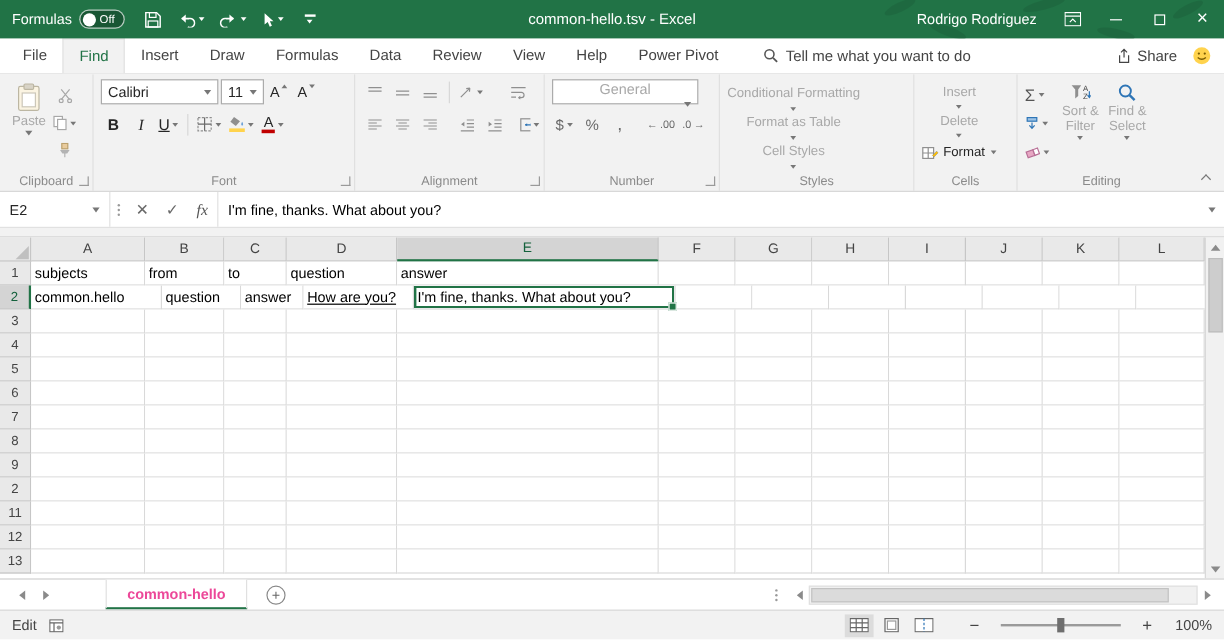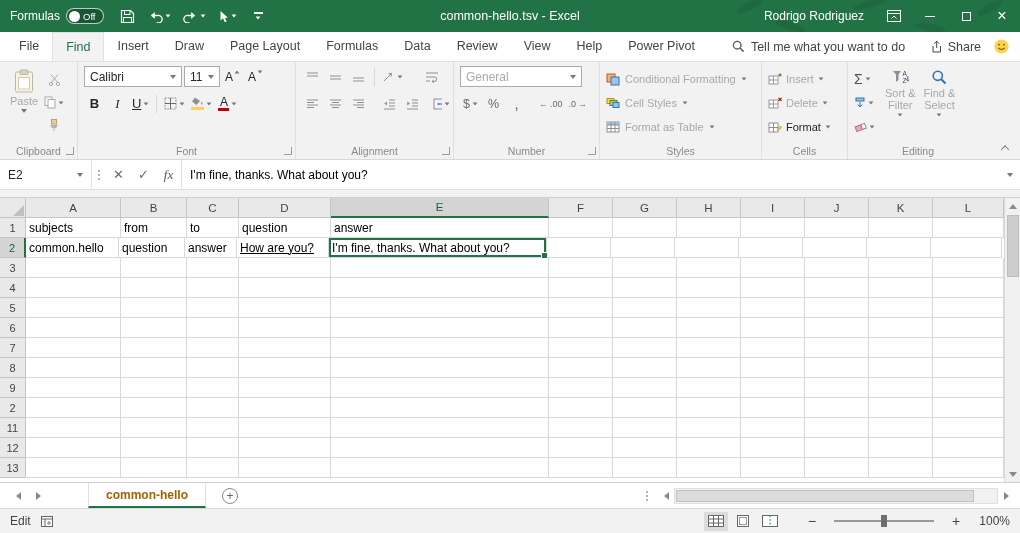--- a/index.html
+++ b/index.html
@@ -44,21 +44,21 @@
   .caret { width:0; height:0; border-left:3px solid transparent; border-right:3px solid transparent; border-top:4px solid #777; display:inline-block; flex:0 0 auto; }
   .caret.w { border-top-color:#fff; }
   .caret.up { border-top:none; border-bottom:4px solid #777; }
   .caret.tiny { transform:scale(.8); }
   .bigbtn { display:flex; flex-direction:column; align-items:center; gap:2px; padding:3px 4px; font-size:11px; line-height:12px; text-align:center; }
   .smallbtn { height:21px; min-width:21px; display:flex; align-items:center; justify-content:center; gap:2px; padding:0 2px; }
   .gcol { display:flex; flex-direction:column; }
   .grow { display:flex; align-items:center; gap:2px; }
   .combo { background:#fff; border:1px solid #ababab; height:21px; display:flex; align-items:center; padding:0 5px; font-size:12px; color:#262626; gap:4px; }
   .combo .caret { margin-left:auto; }
-  .dis { color:#a8a8a8 !important; }
+  .dis { color:#a8a8a8 !important;flex-direction:column; }
   .vsep { width:1px; height:18px; background:#d8d8d8; margin:0 3px; align-self:center; }
   .bold-g { font-weight:bold; font-size:13px; color:#262626; }
   .ital-g { font-style:italic; font-family:"Liberation Serif", serif; font-size:13px; color:#262626; }
   .und-g { text-decoration:underline; font-size:13px; color:#262626; }
   .fc-wrap { display:flex; flex-direction:column; align-items:center; line-height:10px; }
   .fc-bar { width:11px; height:3px; background:#c00000; margin-top:1px; }
   .fl-bar { width:13px; height:3px; background:#ffd34d; margin-top:1px; }
   .af { font-size:12px; color:#262626; display:flex; align-items:flex-start; gap:1px; }
   .num-sym { font-size:12.5px; color:#6a6a6a; }
   .dec { font-size:9px; color:#6a6a6a; white-space:nowrap; }
@@ -102,21 +102,21 @@
   .tri-up { width:0; height:0; border-left:4px solid transparent; border-right:4px solid transparent; border-bottom:5px solid #8a8a8a; }
   .tri-dn { width:0; height:0; border-left:4px solid transparent; border-right:4px solid transparent; border-top:5px solid #8a8a8a; }
   .tri-lf { width:0; height:0; border-top:4px solid transparent; border-bottom:4px solid transparent; border-right:5px solid #8a8a8a; }
   .tri-rt { width:0; height:0; border-top:4px solid transparent; border-bottom:4px solid transparent; border-left:5px solid #8a8a8a; }
   .vthumb { width:12px; height:62px; background:#cdcdcd; border:1px solid #bdbdbd; margin-top:1px; }
   .vfill { flex:1; }
 
   
   .sheetbar { height:26px; background:#fff; border-top:1px solid #cfcfcf; display:flex; align-items:center; flex:0 0 26px; padding-left:8px; }
   .snav { width:20px; height:100%; display:flex; align-items:center; justify-content:center; }
-  .sheettab { margin-left:40px; height:100%; padding:0 17px; display:flex; align-items:center; font-size:12px; font-weight:bold; color:#a16207; background:#fff; border-left:1px solid #e0e0e0; border-right:1px solid #e0e0e0; border-bottom:2px solid #217346; }
+  .sheettab { margin-left:40px; height:100%; padding:0 17px; display:flex; align-items:center; font-size:12px; font-weight:bold; color:#ec4899; background:#fff; border-left:1px solid #e0e0e0; border-right:1px solid #e0e0e0; border-bottom:2px solid #217346; }
   .addsheet { margin-left:16px; width:16px; height:16px; border-radius:50%; border:1px solid #8a8a8a; color:#666; display:flex; align-items:center; justify-content:center; font-size:12px; line-height:12px; }
   .addsheet::before { content:"+"; }
   .hscroll { display:flex; align-items:center; height:100%; margin-right:6px; }
   .htrack { width:324px; height:16px; background:#f1f1f1; border:1px solid #e0e0e0; position:relative; }
   .hthumb { position:absolute; left:1px; top:1px; bottom:1px; width:298px; background:#dbdbdb; border:1px solid #c2c2c2; }
 
   
   .statusbar { height:25px; background:#f2f2f2; border-top:1px solid #d9d9d9; display:flex; align-items:center; padding:0 10px; flex:0 0 25px; gap:10px; }
   .view-ics { display:flex; gap:3px; margin-right:12px; }
   .vic { width:24px; height:19px; display:flex; align-items:center; justify-content:center; }
@@ -210,21 +210,20 @@
         </span>
     </div>
   </div>
 
   <div class="tabrow">
     <div class="tablist" style="display:flex;">
         <div class="tab">File</div>
         <div class="tab active">Find</div>
         <div class="tab">Insert</div>
         <div class="tab">Draw</div>
-        <div class="tab">Page Layout</div>
         <div class="tab">Formulas</div>
         <div class="tab">Data</div>
         <div class="tab">Review</div>
         <div class="tab">View</div>
         <div class="tab">Help</div>
         <div class="tab">Power Pivot</div>
       </div>
     <div class="tellme">
       <svg width="13" height="13" viewBox="0 0 13 13">
           <circle cx="5.2" cy="5.2" r="3.8" fill="none" stroke="#555" stroke-width="1.3"></circle>
@@ -466,34 +465,34 @@
         <div class="stylerow dis">
           <svg width="14" height="13">
               <rect x="1" y="1" width="8" height="8" fill="#f4b183" stroke="#c55a11"></rect>
               <rect x="5" y="4" width="8" height="8" fill="#9dc3e6" stroke="#2e75b6"></rect>
             </svg>
           <span>Conditional Formatting</span>
           <span class="caret tiny"></span>
         </div>
         <div class="stylerow dis">
           <svg width="14" height="12">
+              <rect x="1" y="1" width="12" height="10" fill="#fff" stroke="#8f8f8f"></rect>
+              <rect x="1" y="1" width="12" height="3" fill="#9dc3e6"></rect>
+              <path d="M1 4h12M1 7.5h12M5 1v10M9 1v10" stroke="#8f8f8f" fill="none"></path>
+            </svg>
+          <span>Format as Table</span>
+          <span class="caret tiny"></span>
+        </div>
+        <div class="stylerow dis">
+          <svg width="14" height="12">
               <rect x="1" y="1.5" width="7" height="5" fill="#ffd966" stroke="#bf9000"></rect>
               <rect x="4" y="3.5" width="7" height="5" fill="#a9d08e" stroke="#538135"></rect>
               <rect x="7" y="5.5" width="6" height="5" fill="#9dc3e6" stroke="#2e75b6"></rect>
             </svg>
           <span>Cell Styles</span>
-          <span class="caret tiny"></span>
-        </div>
-        <div class="stylerow dis">
-          <svg width="14" height="12">
-              <rect x="1" y="1" width="12" height="10" fill="#fff" stroke="#8f8f8f"></rect>
-              <rect x="1" y="1" width="12" height="3" fill="#9dc3e6"></rect>
-              <path d="M1 4h12M1 7.5h12M5 1v10M9 1v10" stroke="#8f8f8f" fill="none"></path>
-            </svg>
-          <span>Format as Table</span>
           <span class="caret tiny"></span>
         </div>
       </div>
       <span class="glabel">Styles</span>
     </div>
 
     <div class="rgroup" style="width:86px;">
       <div class="gcol" style="padding-top:1px;">
         <div class="cellrow dis">
           <svg width="14" height="12">
@@ -638,21 +637,21 @@
             <div class="cell" style="width: 64px;"></div>
             <div class="cell" style="width: 64px;"></div>
             <div class="cell" style="width: 64px;"></div>
             <div class="cell" style="width: 64px;"></div>
             <div class="cell" style="width: 64px;"></div>
             <div class="cell" style="width: 64px;"></div>
             <div class="cell" style="width: 71px;"></div>
           </div>
           <div class="grid-row">
             <div class="row-h sel">2</div>
-            <div class="cell" style="width: 93px;">common.hello</div>
+            <div class="cell" style="width: 109px;">common.hello</div>
             <div class="cell" style="width: 66px;">question</div>
             <div class="cell" style="width: 52px;">answer</div>
             <div class="cell" style="width: 92px; text-decoration: underline;">How are you?</div>
             <div class="cell active" style="width: 218px;">I'm fine, thanks. What about you?</div>
             <div class="cell" style="width: 64px;"></div>
             <div class="cell" style="width: 64px;"></div>
             <div class="cell" style="width: 64px;"></div>
             <div class="cell" style="width: 64px;"></div>
             <div class="cell" style="width: 64px;"></div>
             <div class="cell" style="width: 64px;"></div>

